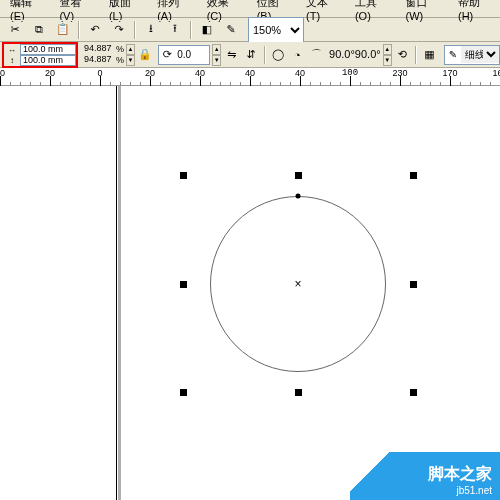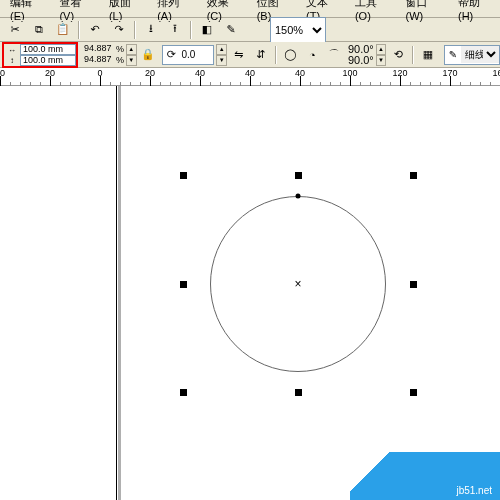--- a/index.html
+++ b/index.html
@@ -5,37 +5,37 @@
 * { box-sizing: border-box; margin: 0; padding: 0; font-family: "SimSun", "Microsoft YaHei", sans-serif; font-size: 11px; }
 body { width: 500px; height: 500px; background: #fff; overflow: hidden; position: relative; }
 
 .menubar { height: 18px; background: #ece9d8; display: flex; align-items: center; padding-left: 4px; gap: 2px; border-bottom: 1px solid #aca899; }
 .menubar span { padding: 1px 6px; cursor: default; }
 
 .iconbar { height: 24px; background: #ece9d8; display: flex; align-items: center; padding-left: 4px; gap: 2px; border-bottom: 1px solid #aca899; }
 .tbtn { width: 22px; height: 20px; border: 1px solid #ece9d8; display: flex; align-items: center; justify-content: center; }
 .sep { width: 2px; height: 18px; border-left: 1px solid #aca899; border-right: 1px solid #fff; margin: 0 2px; }
 .zoom { display: flex; align-items: center; margin-left: 4px; }
-.zoom select { width: 56px; height: 26px; font-size: 11px; background: #fff; border: 1px solid #7f9db9; margin-left: 22px; }
+.zoom select { width: 56px; height: 26px; font-size: 11px; background: #fff; border: 1px solid #7f9db9; }
 
 .propbar { height: 26px; background: #ece9d8; display: flex; align-items: center; padding-left: 2px; gap: 2px; border-bottom: 1px solid #aca899; position: relative; }
 .sizebox { display: flex; flex-direction: column; border: 2px solid #e00; padding: 0; }
 .sizerow { display: flex; align-items: center; height: 11px; }
 .sizerow .ic { width: 16px; height: 11px; display: flex; align-items: center; justify-content: center; font-size: 8px; }
 .sizerow .val { width: 56px; height: 11px; background: #fff; border: 1px solid #7f9db9; font-size: 9px; padding-left: 2px; line-height: 9px; }
 .pctbox { display: flex; flex-direction: column; margin-left: 2px; }
 .pctrow { display: flex; align-items: center; height: 11px; }
 .pctrow .val { width: 34px; height: 11px; font-size: 9px; padding-left: 2px; line-height: 9px; }
 .pctrow .pc { font-size: 9px; margin-left: 0; }
 .spin { width: 12px; height: 22px; display: flex; flex-direction: column; }
 .spin div { flex:1; border:1px solid #aca899; background:#ece9d8; font-size:6px; text-align:center; line-height:9px; }
 .rotbox { display:flex; align-items:center; height:20px; border:1px solid #7f9db9; background:#fff; margin-left:2px; }
 .rotbox .ric { width:16px; font-size:11px; text-align:center; }
 .rotbox .rval { width:34px; font-size:10px; padding-left:2px; }
-.anglebox { display:flex; flex-direction:column; margin-left:2px; font-size:8px; }
+.anglebox { display:flex; flex-direction:row; margin-left:2px; font-size:8px; }
 .anglebox div { height:11px; line-height:11px; }
 .linew { margin-left:4px; display:flex; align-items:center; border:1px solid #7f9db9; background:#fff; height:20px; }
 .linew .lic { width:16px; font-size:10px; text-align:center; }
 .linew select { border:none; height:17px; font-size:10px; width:38px; }
 
 .ruler-h { position:absolute; top:68px; left:0; height:18px; width:500px; background:#fff; border-bottom:1px solid #999; }
 .ruler-h .tick { position:absolute; top:0; width:1px; height:18px; }
 .ruler-h .tick.major { background:#000; height:10px; top:8px; }
 .ruler-h .tick.minor { background:#888; height:4px; top:14px; }
 .ruler-h .lbl { position:absolute; top:0; font-size:9px; color:#000; transform:translateX(-50%); }
@@ -215,27 +215,27 @@
     <div class="tick minor" style="left: 270px;"></div>
     <div class="tick minor" style="left: 280px;"></div>
     <div class="tick minor" style="left: 290px;"></div>
     <div class="tick major" style="left: 300px;"></div>
     <div class="lbl" style="left: 300px;">40</div>
     <div class="tick minor" style="left: 310px;"></div>
     <div class="tick minor" style="left: 320px;"></div>
     <div class="tick minor" style="left: 330px;"></div>
     <div class="tick minor" style="left: 340px;"></div>
     <div class="tick major" style="left: 350px;"></div>
-    <div class="lbl" style="left: 350px;">100</div>
+    <div class="lbl" style="left: 350px; font-family: Liberation Mono, monospace;">100</div>
     <div class="tick minor" style="left: 360px;"></div>
     <div class="tick minor" style="left: 370px;"></div>
     <div class="tick minor" style="left: 380px;"></div>
     <div class="tick minor" style="left: 390px;"></div>
     <div class="tick major" style="left: 400px;"></div>
-    <div class="lbl" style="left: 400px;">120</div>
+    <div class="lbl" style="left: 400px;">230</div>
     <div class="tick minor" style="left: 410px;"></div>
     <div class="tick minor" style="left: 420px;"></div>
     <div class="tick minor" style="left: 430px;"></div>
     <div class="tick minor" style="left: 440px;"></div>
     <div class="tick major" style="left: 450px;"></div>
     <div class="lbl" style="left: 450px;">170</div>
     <div class="tick minor" style="left: 460px;"></div>
     <div class="tick minor" style="left: 470px;"></div>
     <div class="tick minor" style="left: 480px;"></div>
     <div class="tick minor" style="left: 490px;"></div>
@@ -254,14 +254,15 @@
   <div class="handle" style="left:295px; top:86px;"></div>
   <div class="handle" style="left:410px; top:86px;"></div>
   <div class="handle" style="left:180px; top:195px;"></div>
   <div class="handle" style="left:410px; top:195px;"></div>
   <div class="handle" style="left:180px; top:303px;"></div>
   <div class="handle" style="left:295px; top:303px;"></div>
   <div class="handle" style="left:410px; top:303px;"></div>
 </div>
 
 <div class="watermark">
+  <div class="l1">脚本之家</div>
   <div class="l2">jb51.net</div>
 </div>
 
 </body></html>

